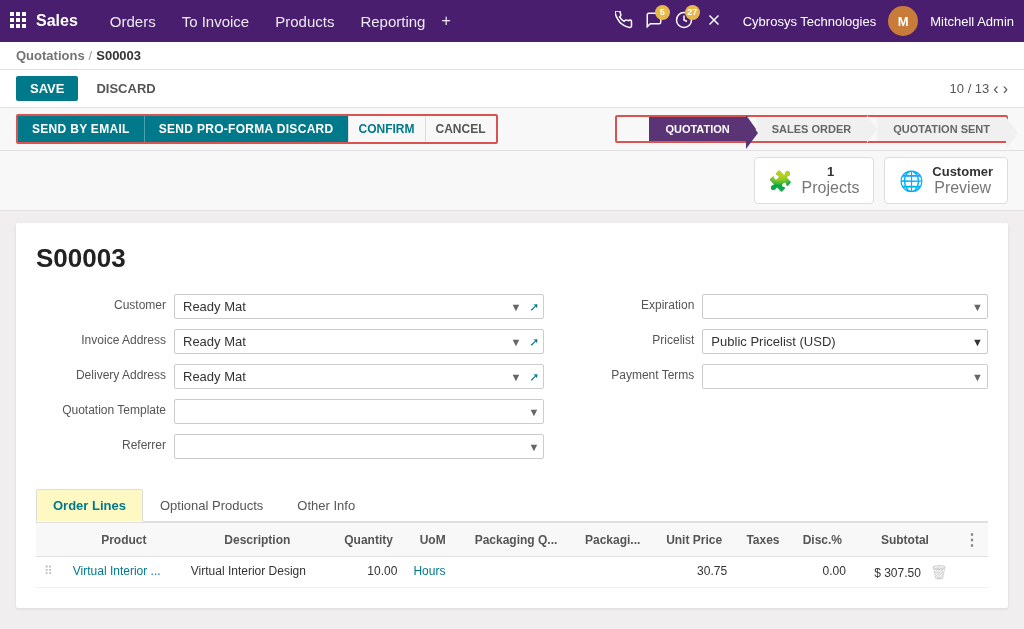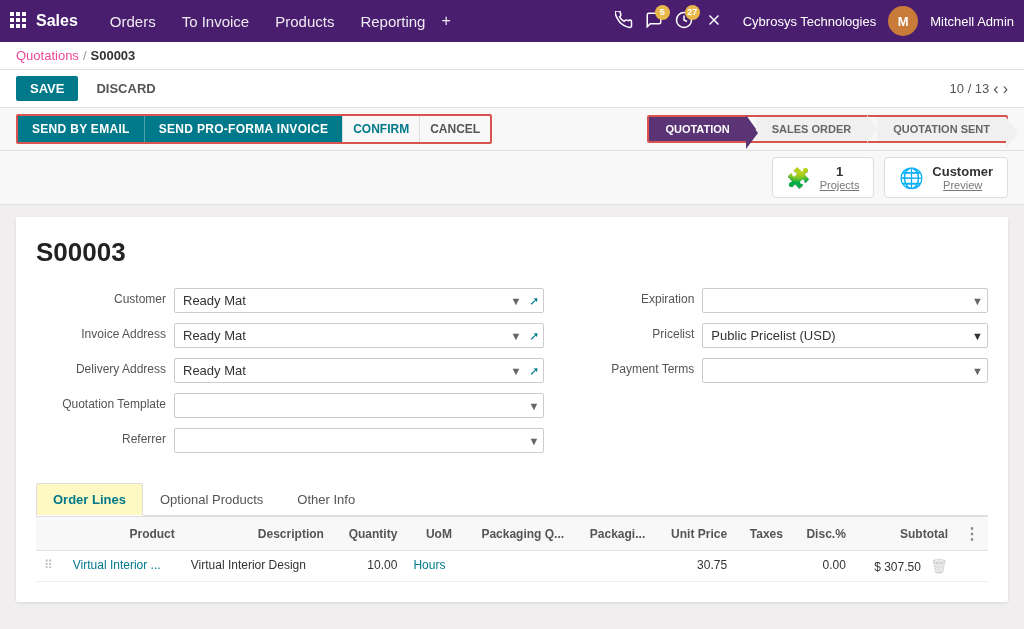--- a/index.html
+++ b/index.html
@@ -40,21 +40,21 @@
     .breadcrumb-bar {
       background: #fff;
       padding: 6px 16px;
       border-bottom: 1px solid #e0e0e0;
       font-size: 13px;
       color: #555;
       display: flex;
       align-items: center;
       gap: 4px;
     }
-    .breadcrumb-bar .bc-link { color: #ec4899; cursor: pointer; font-weight: 400; }
+    .breadcrumb-bar .bc-link { color: #737373; cursor: pointer; font-weight: 700; }
     .breadcrumb-bar .bc-sep { color: #999; }
     .breadcrumb-bar .bc-current { color: #333; font-weight: 600; }
 
     
     .action-bar {
       background: #fff;
       padding: 6px 16px;
       display: flex;
       align-items: center;
       gap: 8px;
@@ -102,20 +102,21 @@
     }
     .btn-text.cancel-btn { color: #555; }
 
     
     .status-pipeline {
       display: flex;
       align-items: center;
       margin-left: auto;
       border: 2px solid #d9534f;
       border-radius: 2px;
+      padding-left: 32px;
     }
     .pipeline-step {
       padding: 6px 16px;
       font-size: 11px;
       font-weight: 700;
       color: #666;
       background: #f0f0f0;
       position: relative;
       cursor: pointer;
       white-space: nowrap;
@@ -157,21 +158,21 @@
       cursor: pointer;
       display: flex;
       align-items: center;
       gap: 8px;
       font-size: 12px;
       color: #555;
     }
     .smart-btn .sb-icon { font-size: 20px; color: #00798a; }
     .smart-btn .sb-text { display: flex; flex-direction: column; }
     .smart-btn .sb-count { font-weight: 700; font-size: 13px; color: #333; }
-    .smart-btn .sb-label { font-size: 11px; color: #777; text-decoration: underline; }
+    .smart-btn .sb-label { font-size: 16px; color: #777; }
 
     
     .form-area {
       background: #fff;
       margin: 12px 16px;
       padding: 20px;
       border-radius: 2px;
       box-shadow: 0 1px 3px rgba(0,0,0,0.1);
     }
     .form-title { font-size: 26px; font-weight: 700; margin-bottom: 20px; color: #222; }
@@ -235,21 +236,21 @@
       border-bottom: 1px solid #fff;
     }
 
     
     .order-table { width: 100%; border-collapse: collapse; margin-top: 0; font-size: 12px; }
     .order-table th {
       background: #f8f8f8;
       border-top: 1px solid #e0e0e0;
       border-bottom: 1px solid #e0e0e0;
       padding: 7px 8px;
-      text-align: right;
+      text-align: center;
       font-weight: 600;
       color: #555;
       white-space: nowrap;
       margin-left: 36px;
     }
     .order-table td {
       padding: 7px 8px;
       border-bottom: 1px solid #f0f0f0;
       color: #333;
       vertical-align: top;
@@ -336,21 +337,21 @@
       <div class="pagination">
         <span>10 / 13</span>
         <span class="pg-arrow">‹</span>
         <span class="pg-arrow">›</span>
       </div>
     </div>
 
     <div class="button-row">
       <div class="btn-row-left">
         <button class="btn-action">SEND BY EMAIL</button>
-        <button class="btn-action">SEND PRO-FORMA INVOICE</button>
+        <button class="btn-action">SEND PRO-FORMA DISCARD</button>
         <button class="btn-text">CONFIRM</button>
         <button class="btn-text cancel-btn">CANCEL</button>
       </div>
 
       <div class="status-pipeline" style="margin-left:auto;">
         <div class="pipeline-step active">
           <span>QUOTATION</span>
           <span style="position:absolute;right:-12px;top:0;bottom:0;width:0;height:0;border-top:16px solid transparent;border-bottom:16px solid transparent;border-left:12px solid #5a3475;z-index:3;"></span>
         </div>
         <div class="pipeline-step inactive" style="background:#f0f0f0;color:#666;margin-left:10px;">

